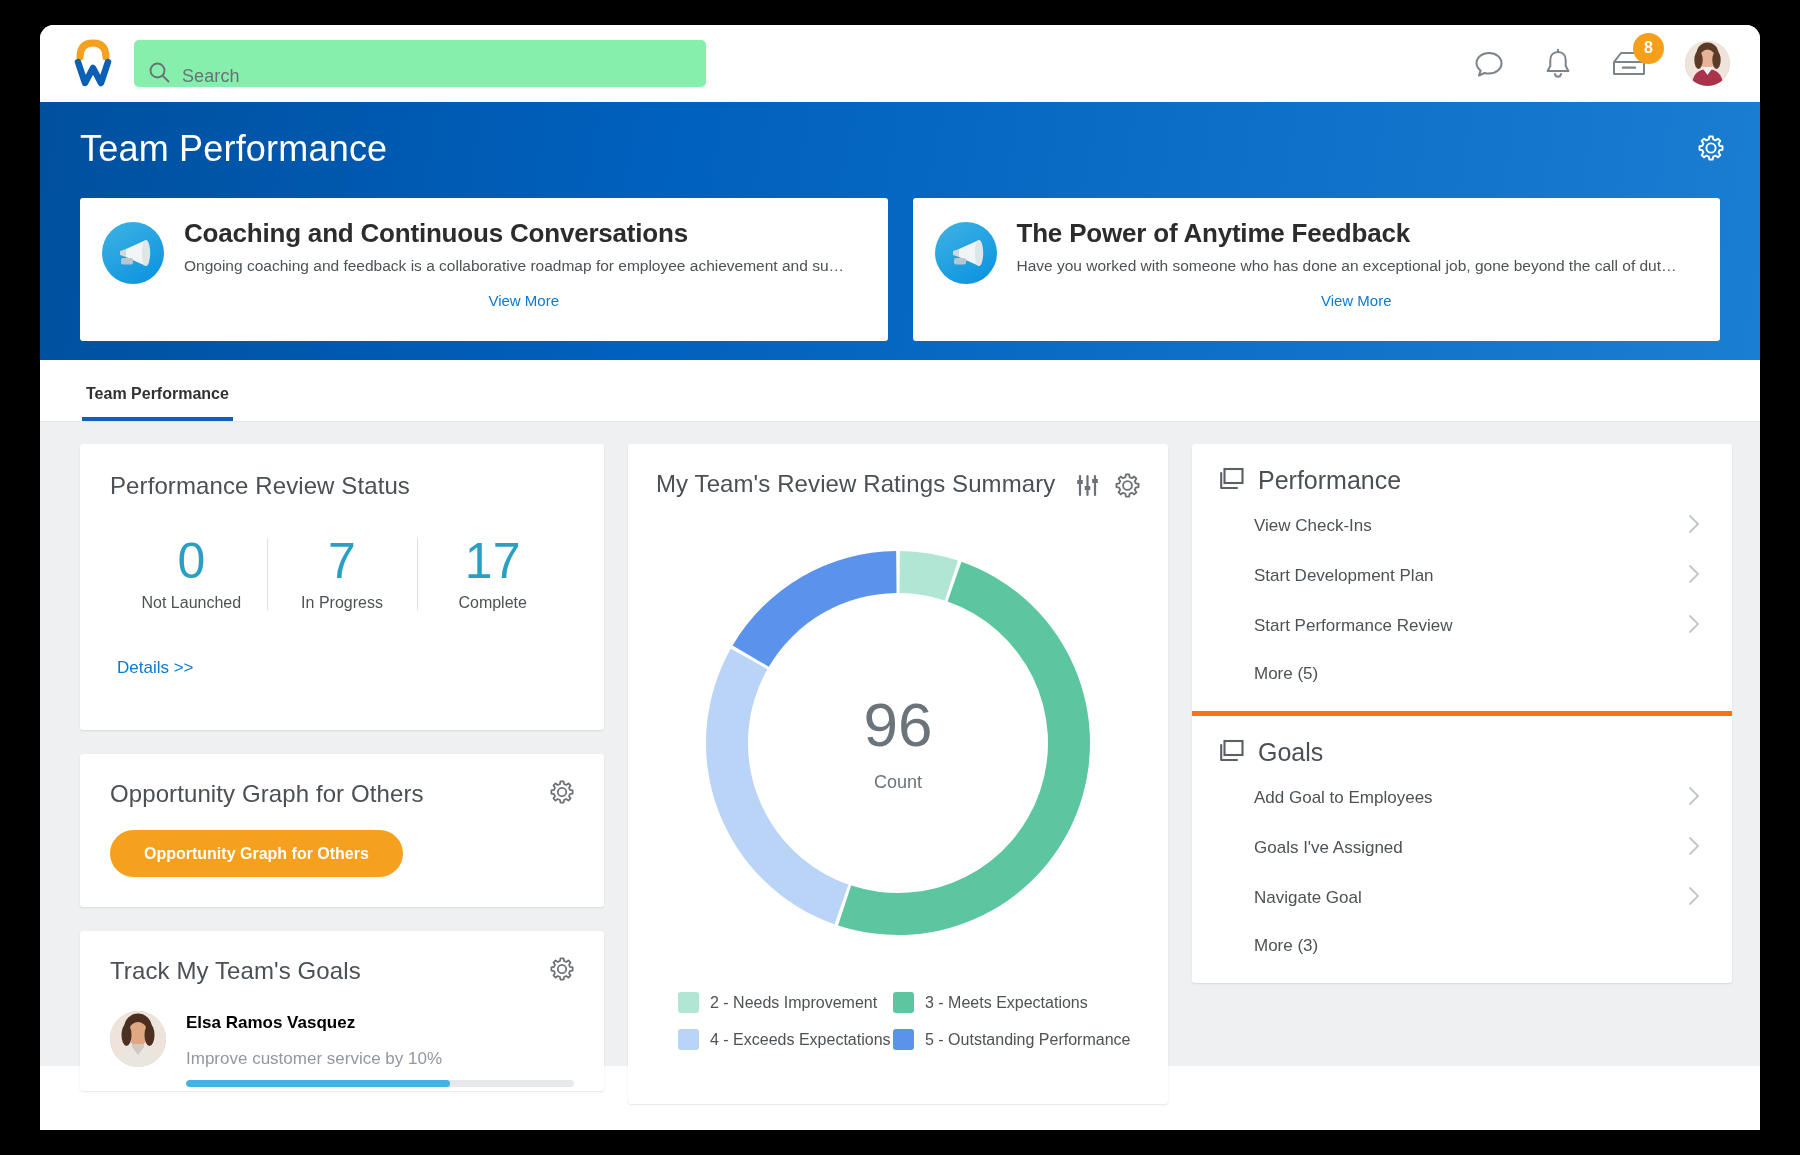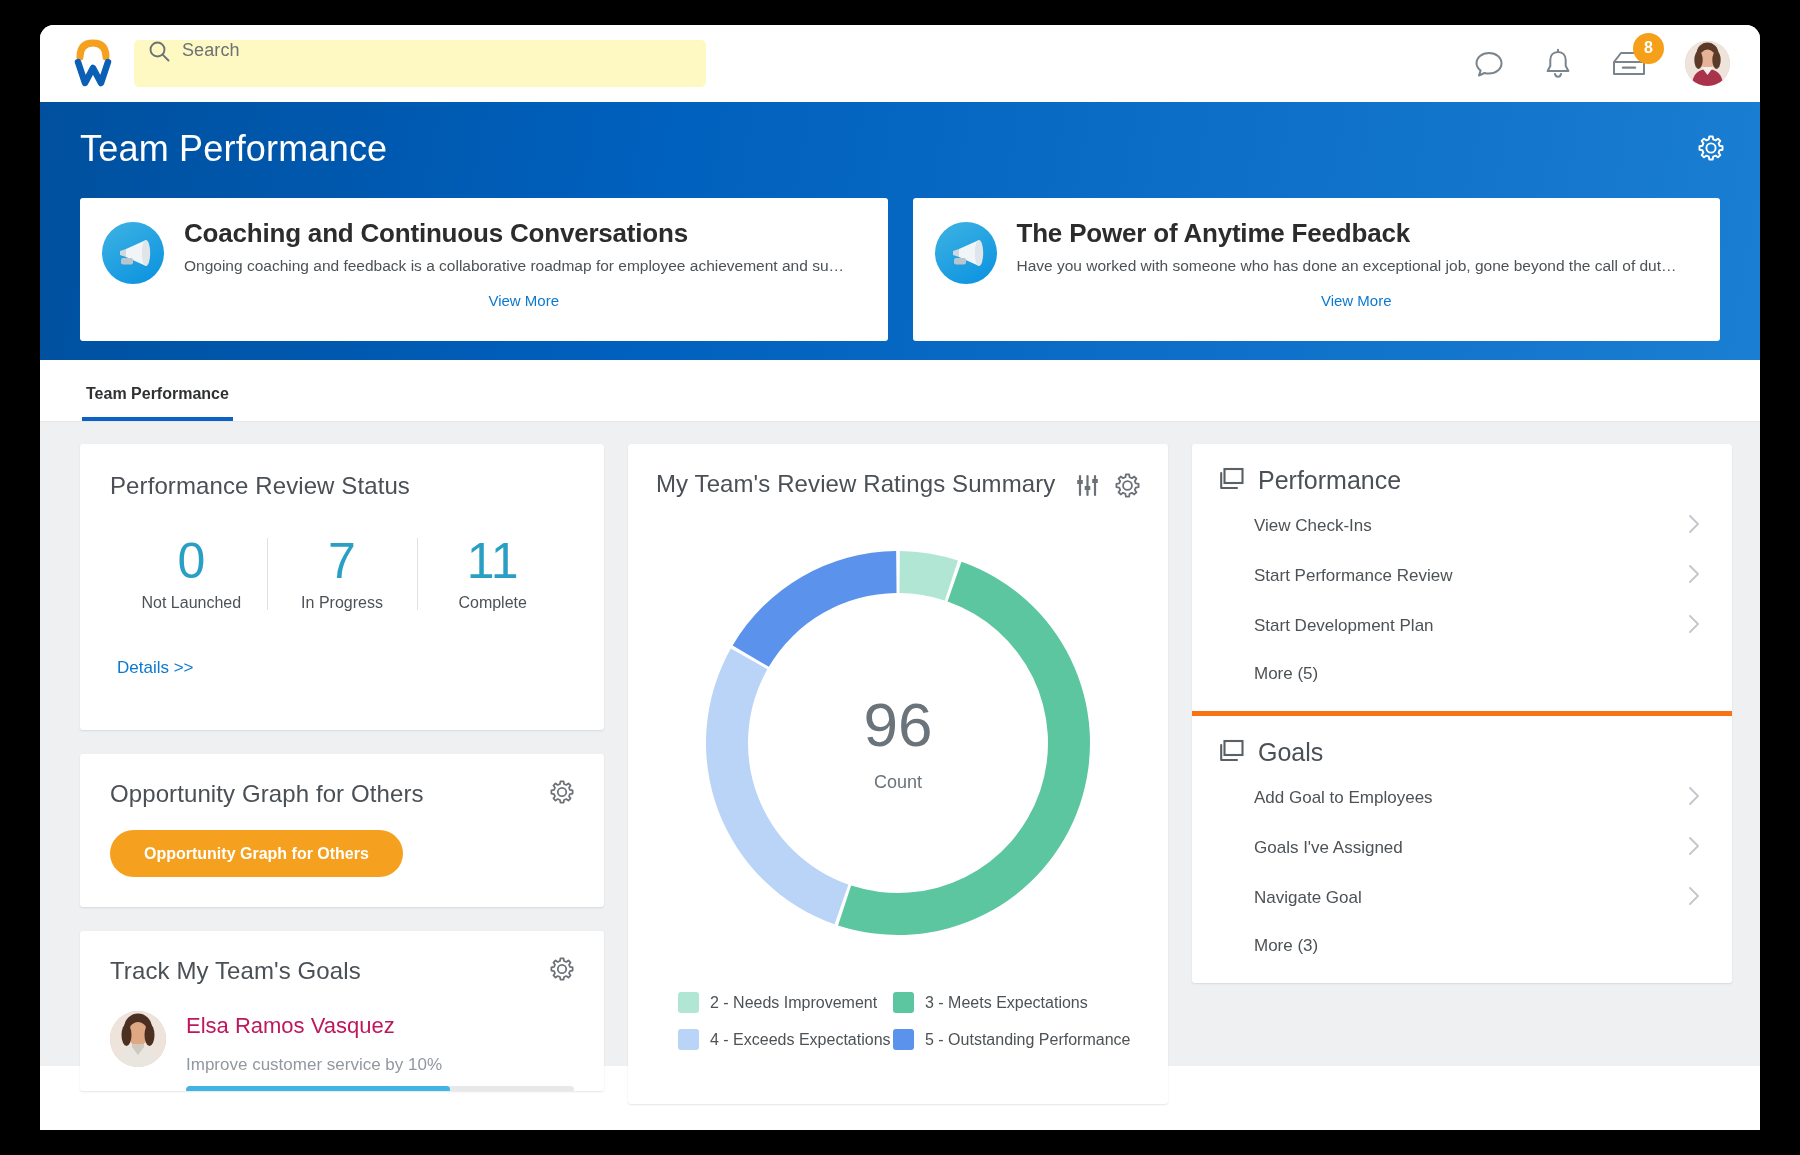--- a/index.html
+++ b/index.html
@@ -32,23 +32,23 @@
     display: flex;
     align-items: center;
     padding: 0 26px 0 30px;
     position: relative;
   }
   #wd-logo { width: 46px; height: 52px; position: relative; flex: none; margin-right: 18px; }
   #wd-logo svg { display: block; }
 
   #search-box {
     width: 572px; height: 47px;
-    background: #fef9c3;
+    background: #86efac;
     border-radius: 5px;
-    display: flex; align-items: flex-start;
+    display: flex; align-items: flex-end;
     padding: 0 14px;
     cursor: text;
   }
   #search-box .mag { flex: none; margin-right: 12px; }
   #search-input-label {
     font-size: 18px; color: #6b7176; letter-spacing: .1px;
   }
 
   #topbar-right {
     margin-left: auto;
@@ -184,21 +184,21 @@
     cursor: pointer;
   }
 
   #goals-card { padding: 26px 30px 0 30px; height: 160px; overflow: hidden; }
   .goal-row { display: flex; gap: 20px; margin-top: 26px; align-items: flex-start; }
   .goal-avatar {
     width: 56px; height: 56px; border-radius: 50%; flex: none;
     overflow: hidden; background: #d9c3b4;
   }
   .goal-info { flex: 1; padding-top: 2px; }
-  .goal-name { font-size: 22px; color: #be185d; font-weight: normal; }
+  .goal-name { font-size: 17px; color: #000000; font-weight: bold; }
   .goal-desc { font-size: 17px; color: #9298a0; margin-top: 16px; }
   .goal-bar { margin-top: 11px; height: 7px; background: #e6e8ea; border-radius: 4px; overflow: hidden; }
   .goal-bar-fill { height: 100%; background: #40b4e5; border-radius: 4px; }
 
   
   #col-mid { width: 540px; flex: none; }
   #ratings-card { padding: 26px 28px 20px 28px; height: 660px; position: relative; }
   #ratings-head-icons { display: flex; gap: 15px; align-items: center; padding-top: 3px; }
   .head-icon { cursor: pointer; display: flex; }
 
@@ -375,21 +375,21 @@
         <div id="status-numbers">
           <div class="stat">
             <div class="stat-num">0</div>
             <div class="stat-label">Not Launched</div>
           </div>
           <div class="stat">
             <div class="stat-num">7</div>
             <div class="stat-label">In Progress</div>
           </div>
           <div class="stat">
-            <div class="stat-num">11</div>
+            <div class="stat-num">17</div>
             <div class="stat-label">Complete</div>
           </div>
         </div>
         <div id="details-link">Details &gt;&gt;</div>
       </div>
 
       <div class="card" id="opportunity-card">
         <div class="card-head">
           <div class="card-title">Opportunity Graph for Others</div>
           <span class="head-icon">
@@ -506,29 +506,29 @@
           </div>
           <div class="action-row">
             <span class="action-label">View Check-Ins</span>
             <span class="chev">
               <svg width="12" height="20" viewBox="0 0 12 20">
                   <polyline points="2,2 10,10 2,18" stroke="#c2c7cc" stroke-width="1.8" fill="none" stroke-linecap="round" stroke-linejoin="round"></polyline>
                 </svg>
             </span>
           </div>
           <div class="action-row">
-            <span class="action-label">Start Performance Review</span>
+            <span class="action-label">Start Development Plan</span>
             <span class="chev">
               <svg width="12" height="20" viewBox="0 0 12 20">
                   <polyline points="2,2 10,10 2,18" stroke="#c2c7cc" stroke-width="1.8" fill="none" stroke-linecap="round" stroke-linejoin="round"></polyline>
                 </svg>
             </span>
           </div>
           <div class="action-row">
-            <span class="action-label">Start Development Plan</span>
+            <span class="action-label">Start Performance Review</span>
             <span class="chev">
               <svg width="12" height="20" viewBox="0 0 12 20">
                   <polyline points="2,2 10,10 2,18" stroke="#c2c7cc" stroke-width="1.8" fill="none" stroke-linecap="round" stroke-linejoin="round"></polyline>
                 </svg>
             </span>
           </div>
           <div class="action-row more">
             <span class="action-label">More (5)</span>
           </div>
         </div>

